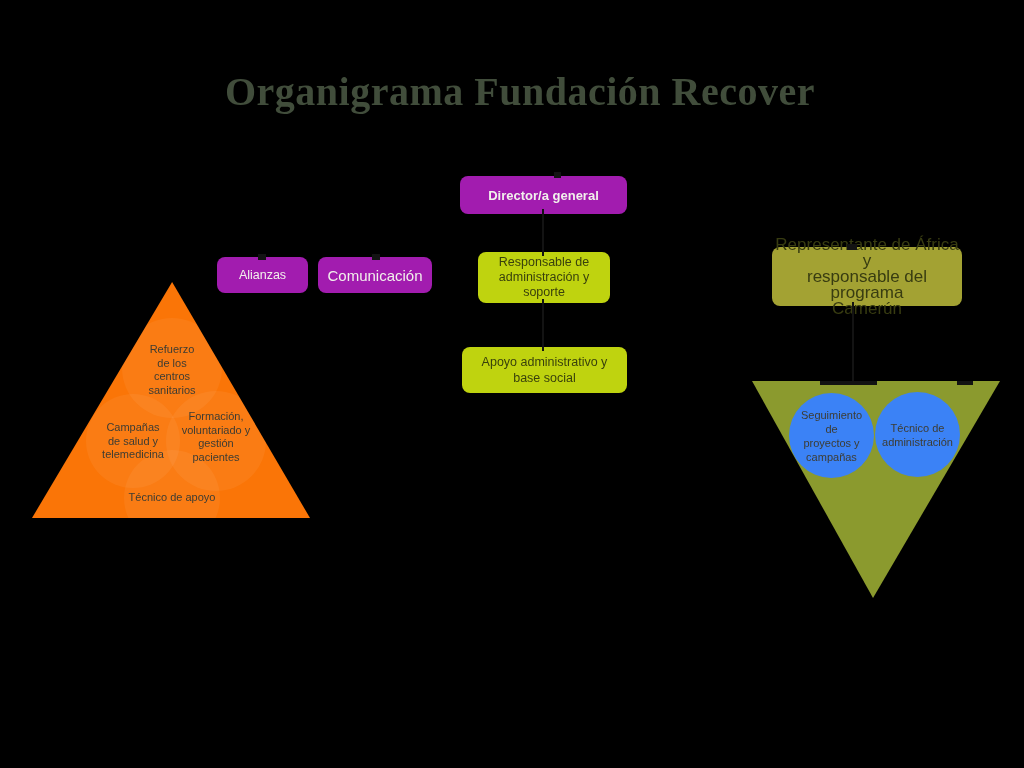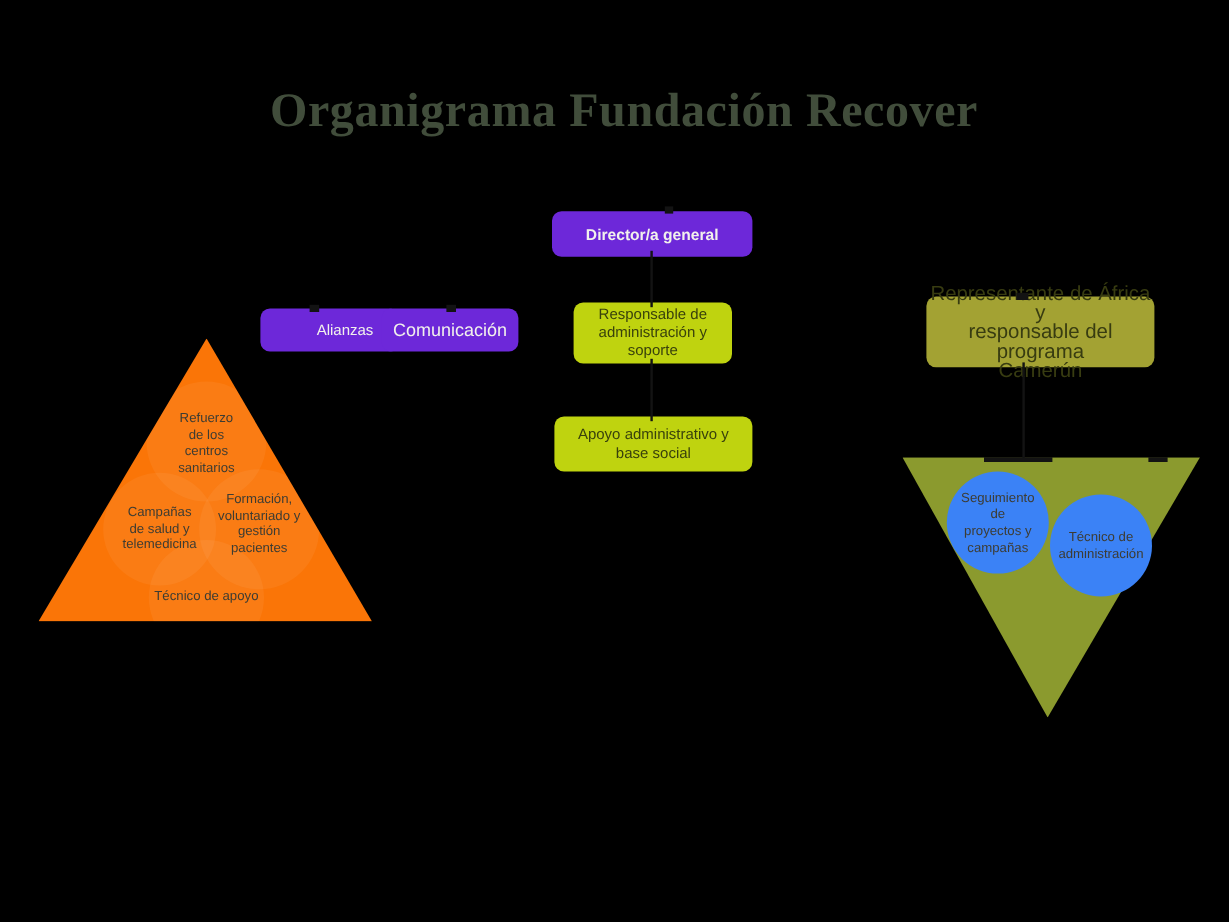--- a/index.html
+++ b/index.html
@@ -7,25 +7,25 @@
           font-family:"Liberation Sans",sans-serif;}
 
   
   .title{position:absolute;left:16px;top:70px;width:1008px;margin:0;text-align:center;
          font-family:"Liberation Serif",serif;font-weight:bold;font-size:40px;line-height:44px;
          color:#414d3b;letter-spacing:.5px;}
 
   
   .node{position:absolute;display:flex;align-items:center;justify-content:center;
         text-align:center;white-space:pre-line;z-index:2;}
-  .dark{background:#6d28d9;color:#f2f1ec;border-radius:8px;}
+  .dark{background:#a21caf;color:#f2f1ec;border-radius:8px;}
   .lime{background:#bfd30f;color:#39410c;border-radius:8px;}
   .oliveb{background:#a3a233;color:#383c11;border-radius:8px;}
   #director{left:460px;top:176px;width:167px;height:38px;font-size:13px;font-weight:bold;}
-  #alianzas{left:217px;top:257px;width:91px;height:36px;font-size:12.5px;padding-left:25px;}
+  #alianzas{left:217px;top:257px;width:91px;height:36px;font-size:12.5px;}
   #comunicacion{left:318px;top:257px;width:114px;height:36px;font-size:15px;}
   #responsable{left:478px;top:252px;width:132px;height:51px;font-size:12.5px;line-height:15px;}
   #representante{left:772px;top:247px;width:190px;height:59px;font-size:17px;line-height:16px;}
   #apoyo{left:462px;top:347px;width:165px;height:46px;font-size:12.5px;line-height:16px;}
 
   
   .tri-orange{position:absolute;left:32px;top:282px;width:278px;height:236px;background:#fa7507;
               clip-path:polygon(50.4% 0,100% 100%,0 100%);z-index:1;}
   .faint{position:absolute;border-radius:50%;background:rgba(255,255,255,0.055);}
   #fc1{left:90px;top:36px;width:100px;height:100px;}
@@ -39,21 +39,21 @@
   #tl-formacion{left:124px;top:128px;width:120px;}
   #tl-tecnico{left:60px;top:209px;width:160px;}
 
   
   .tri-olive{position:absolute;left:752px;top:381px;width:248px;height:217px;background:#8b9a2e;
              clip-path:polygon(0 0,100% 0,48.8% 100%);z-index:1;}
   .circle{position:absolute;border-radius:50%;background:#3b82f6;display:flex;align-items:center;
           justify-content:center;text-align:center;white-space:pre-line;color:#3d3c33;
           font-size:11px;line-height:14px;z-index:3;}
   #circ-seguimiento{left:789px;top:393px;width:85px;height:85px;}
-  #circ-admin{left:875px;top:412px;width:85px;height:85px;}
+  #circ-admin{left:875px;top:392px;width:85px;height:85px;}
   #circ-apoyo{left:831px;top:463px;width:86px;height:86px;z-index:4;}
 
   
   .conn{position:absolute;background:#131313;z-index:6;}
   #conn-dir-resp{left:542px;top:209px;width:2px;height:47px;}
   #conn-resp-apoyo{left:542px;top:299px;width:2px;height:52px;}
   #conn-rep-tri{left:852px;top:302px;width:2px;height:83px;}
   #stub-dir-top{left:554px;top:172px;width:7px;height:6px;}
   #stub-alianzas{left:258px;top:254px;width:8px;height:6px;}
   #stub-comunicacion{left:372px;top:254px;width:8px;height:6px;}

